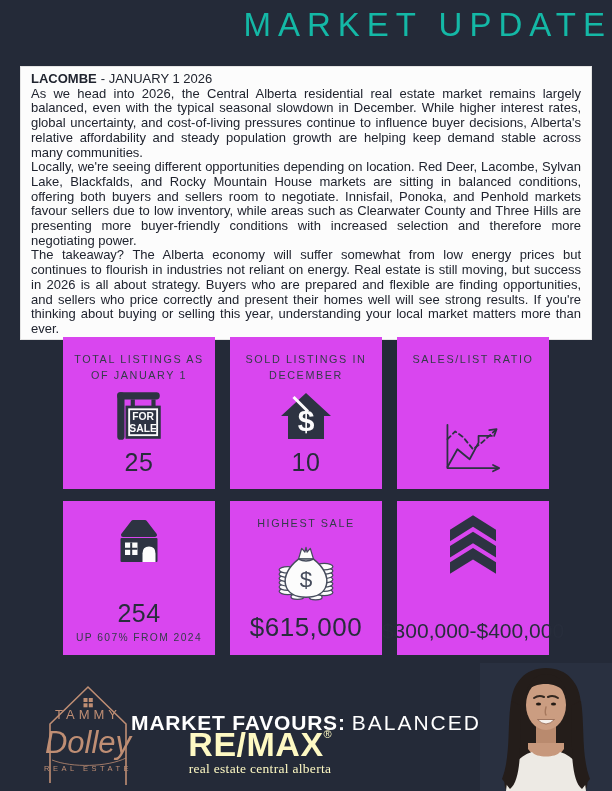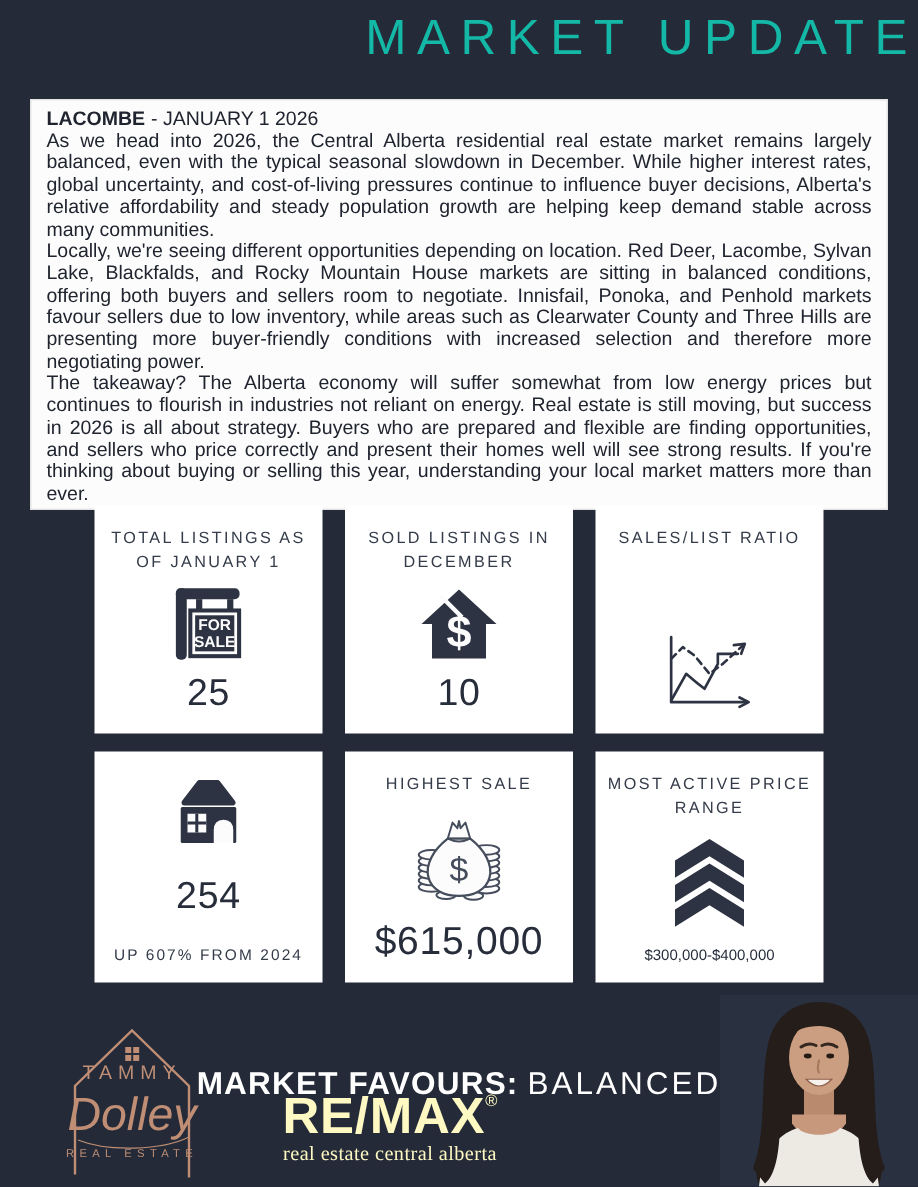--- a/index.html
+++ b/index.html
@@ -28,34 +28,34 @@
   .article .dateline{margin-left:4px;}
   .article p{margin:0;}
   .stats-grid{
     position:absolute;left:63px;top:337px;
     display:grid;
     grid-template-columns:repeat(3,152px);
     grid-template-rows:152px 154px;
     column-gap:15px;row-gap:12px;
   }
   .card{
-    background:#ffffff;
+    background:#d946ef;
     display:flex;flex-direction:column;align-items:center;justify-content:space-between;
     box-sizing:border-box;padding:14px 7px 12px;
   }
   .card-label{
     font-size:10.8px;letter-spacing:1.6px;color:#343b49;
     text-align:center;line-height:1.5;font-weight:500;
   }
   .card-icon{flex:0 0 auto;display:flex;align-items:center;justify-content:center;}
   .card-value{font-size:25px;color:#272d3b;letter-spacing:0.5px;}
   .value-block{display:flex;flex-direction:column;align-items:center;}
-  .note{font-size:10.3px;letter-spacing:1.4px;color:#343b49;margin-top:20px;text-align:center;}
+  .note{font-size:10.3px;letter-spacing:1.4px;color:#343b49;margin-top:4px;text-align:center;}
   .card.c5 .card-value{font-size:26px;}
-  .card.c6 .card-value{font-size:10px;letter-spacing:0;}
+  .card.c6 .card-value{font-size:21px;letter-spacing:0;}
   .market-favours{
     position:absolute;top:666px;left:0;width:100%;
     text-align:center;color:#ffffff;font-size:21px;letter-spacing:0.8px;margin-top:45px;
   }
   .mf-label{font-weight:700;}
   .mf-value{margin-left:6px;font-weight:400;letter-spacing:2px;}
   .agent-logo{position:absolute;left:36px;top:681px;width:104px;height:108px;}
   .remax{
     position:absolute;left:0;top:727px;width:520px;
     text-align:center;color:#fef9c3;line-height:1;
@@ -169,21 +169,20 @@
           <path d="M23 15 C14 22 9 31 11 39 C13 47 21 50.5 30 50.5 C39 50.5 47 47 49 39 C51 31 46 22 37 15 Z" stroke-width="1.4"></path>
           <path d="M23 15 Q30 18.5 37 15" fill="none"></path>
         </g>
         <text x="30" y="41" text-anchor="middle" font-size="21" fill="#454c5c" font-family="DejaVu Serif, serif">$</text>
       </svg>
     </div>
     <div class="card-value">$615,000</div>
   </div>
 
   <div class="card c6">
-    <div class="card-label">MOST ACTIVE PRICE RANGE</div>
     <div class="card-icon">
       <svg width="46" height="62" viewBox="0 0 48 64">
         <g fill="#2d3342">
           <path d="M24 0 L48 15 L48 27 L24 12 L0 27 L0 15 Z"></path>
           <path d="M24 17 L48 32 L48 44 L24 29 L0 44 L0 32 Z"></path>
           <path d="M24 34 L48 49 L48 61 L24 46 L0 61 L0 49 Z"></path>
         </g>
       </svg>
     </div>
     <div class="card-value">$300,000-$400,000</div>

